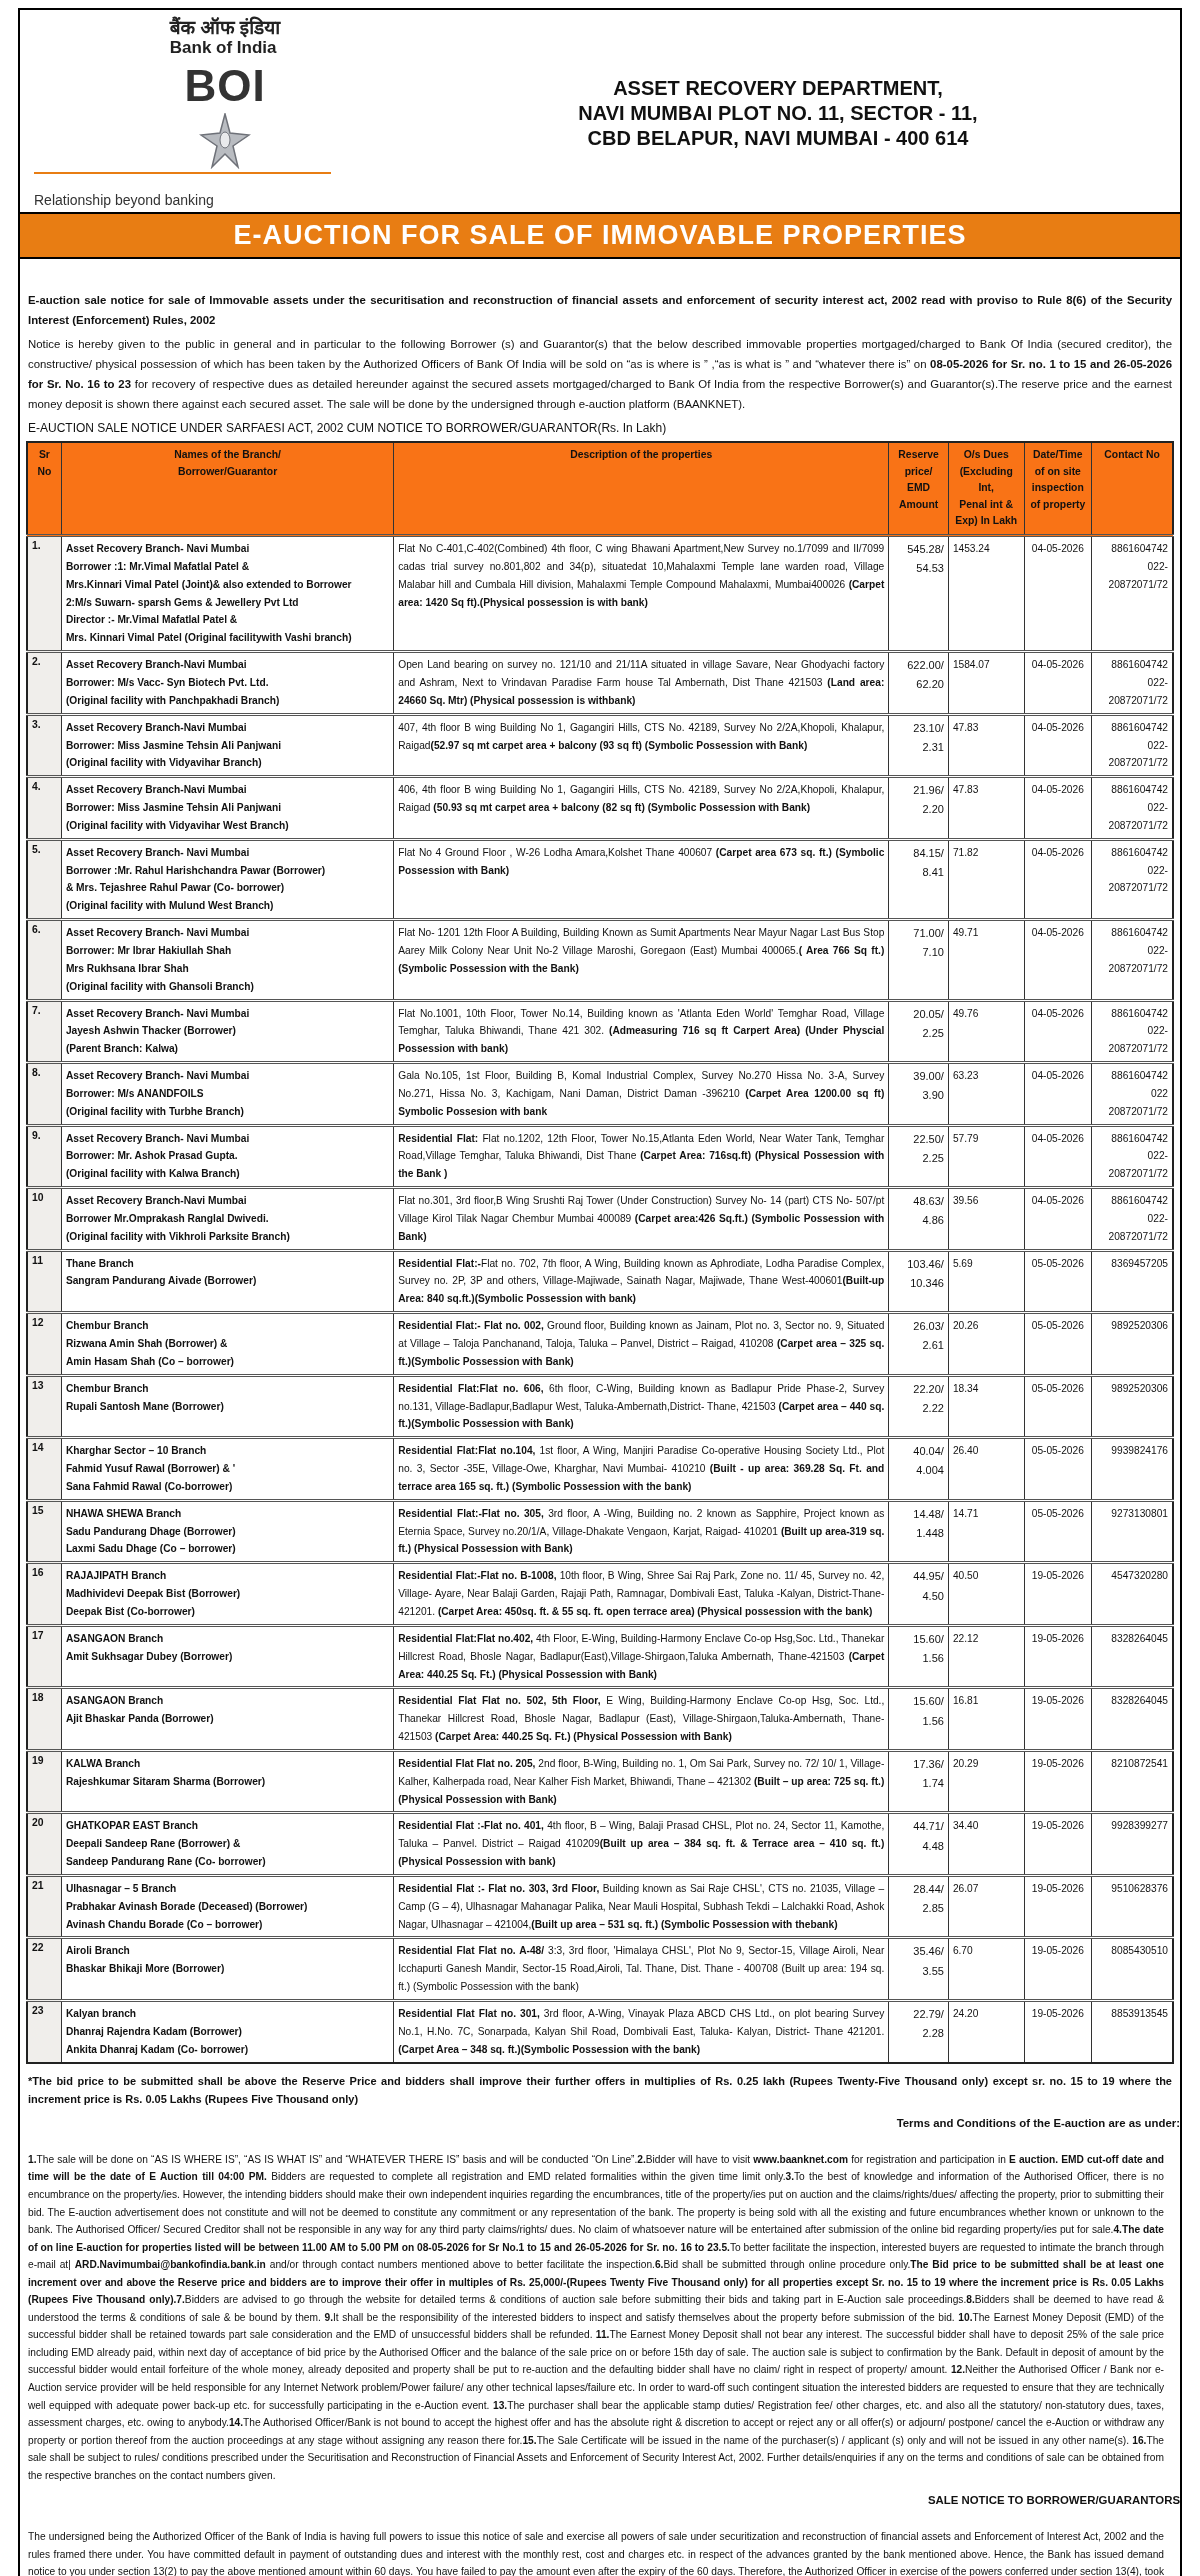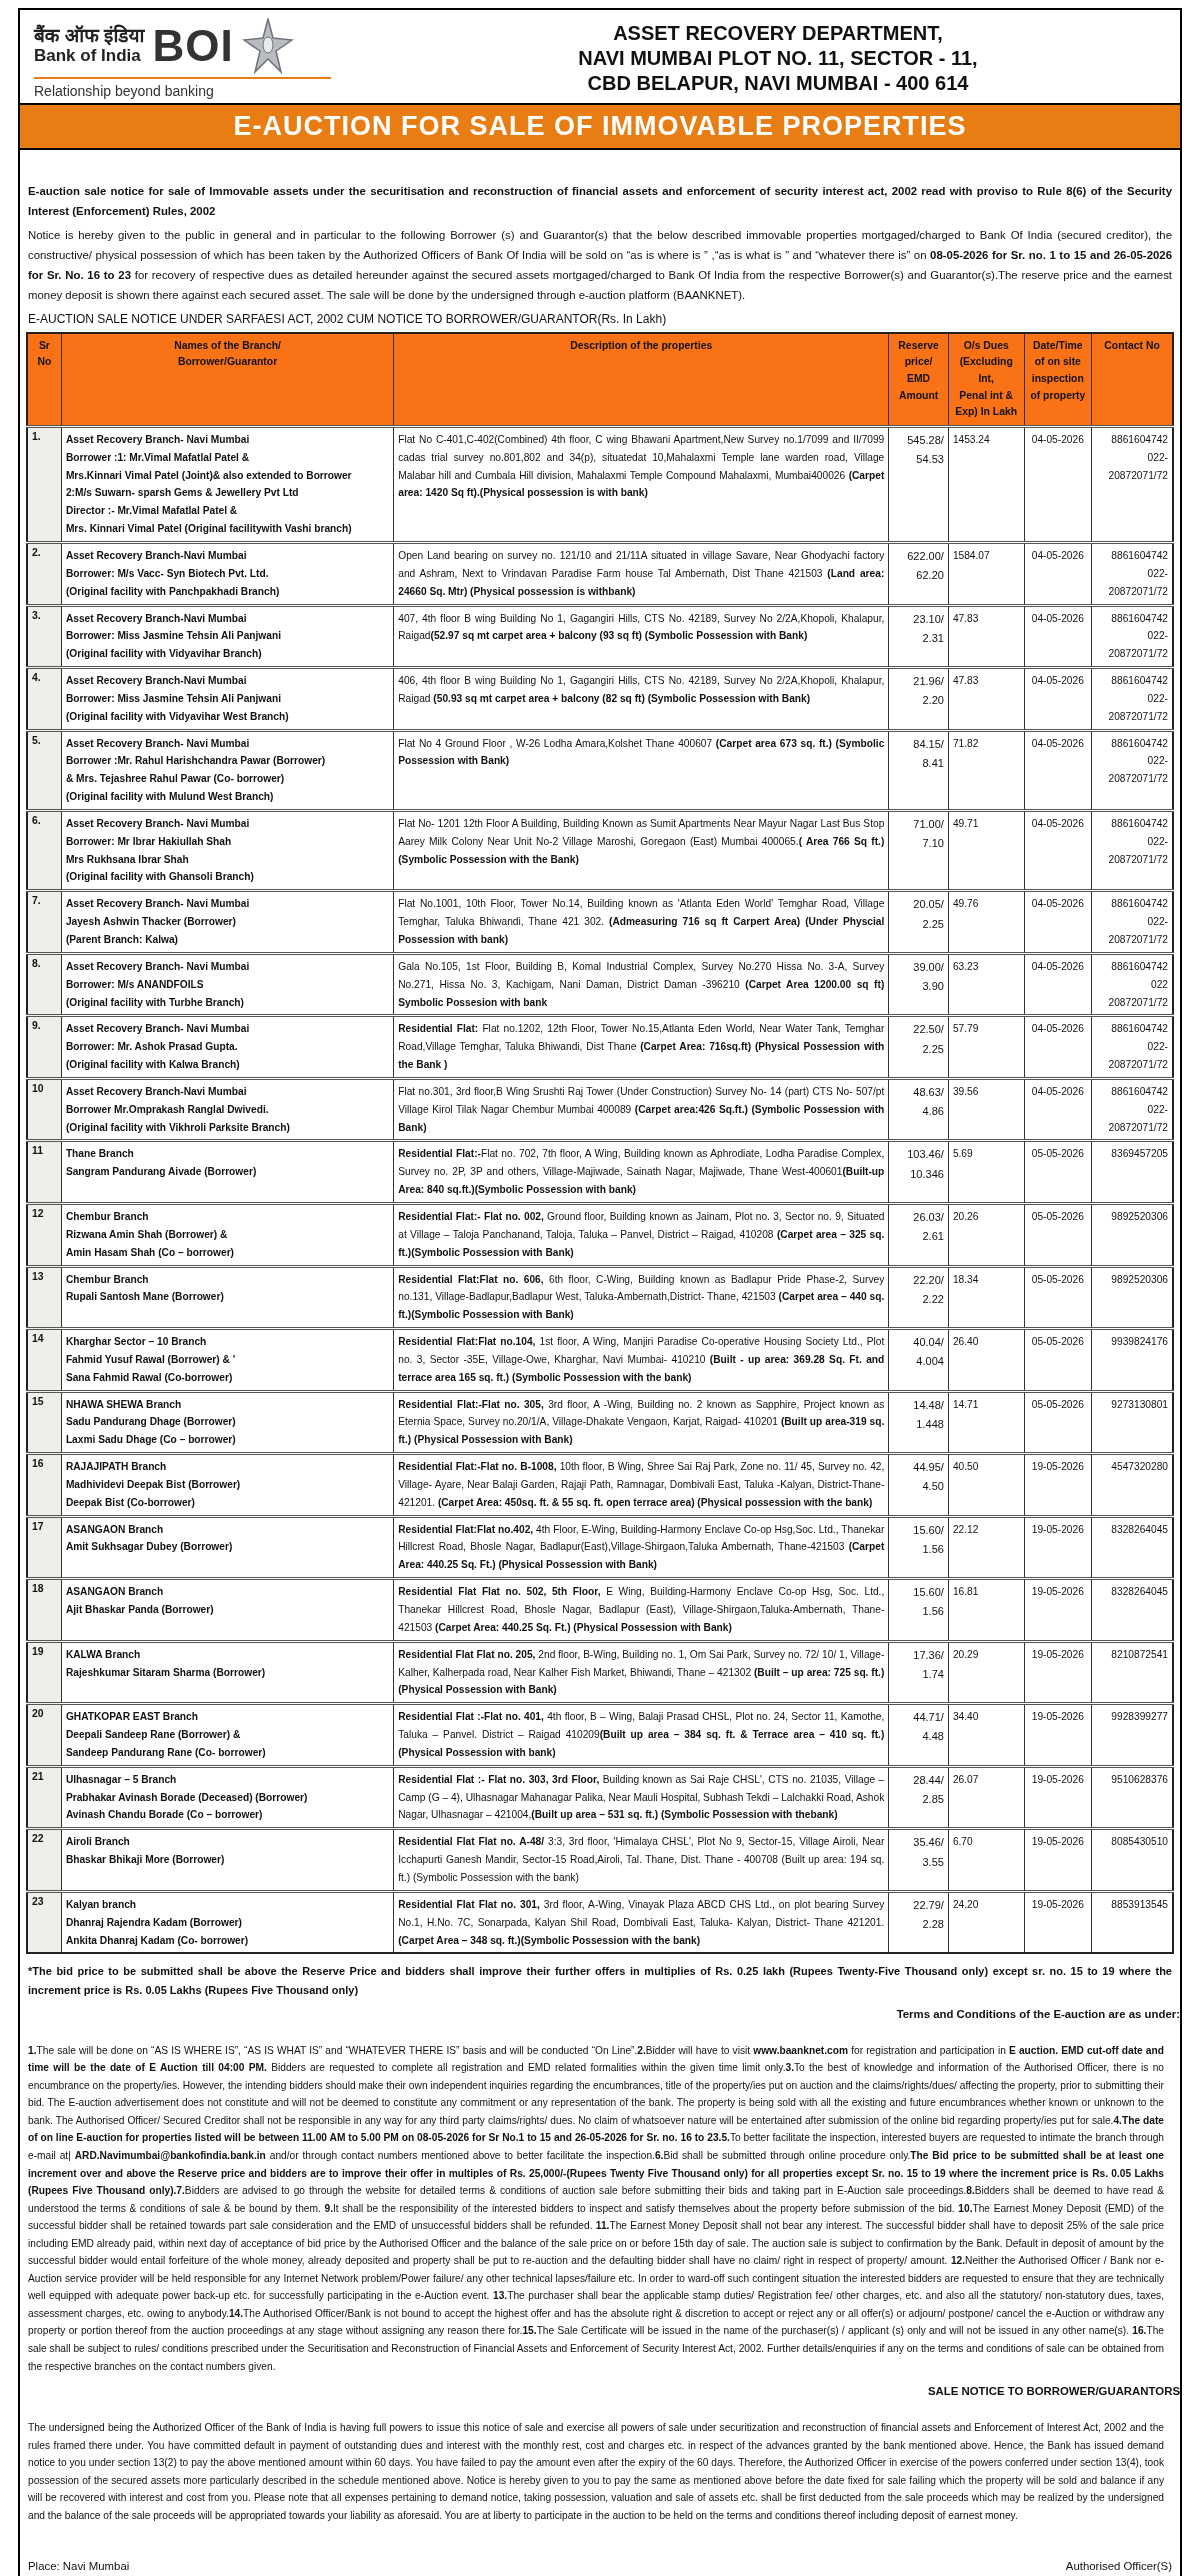--- a/index.html
+++ b/index.html
@@ -7,27 +7,27 @@
     width: 1200px; min-height: 2576px; background: #ffffff;
     font-family: "Liberation Sans", sans-serif; color: #111;
   }
   .sheet {
     margin: 8px 18px 0 18px; border: 2px solid #000; background: #fff;
     padding: 0 0 10px 0;
   }
   
   .header { display: flex; align-items: center; padding: 8px 10px 4px 14px; }
   .logo-block { width: 382px; flex: 0 0 auto; }
-  .logo-row { display: flex; align-items: center; gap: 8px; }
+  .logo-row { display: flex; align-items: center; gap: 8px; flex-direction: column; }
   .logo-names { text-align: left; line-height: 1.1; }
   .logo-hindi { font-size: 19px; font-weight: bold; color: #222; }
   .logo-english { font-size: 17px; font-weight: bold; color: #222; }
   .logo-acronym { font-size: 44px; font-weight: bold; color: #333; letter-spacing: 1px; line-height: 0.9; }
   .star-icon svg { display: block; }
-  .logo-tagline { font-size: 14px; color: #333; margin-top: 3px; border-top: 2px solid #e87d13; padding-top: 4px; width: 297px; }
+  .logo-tagline { font-size: 14px; color: #333; margin-top: 3px; border-top: 2px solid #e87d13; padding-top: 18px; width: 297px; }
   .dept-title { flex: 1; text-align: center; font-weight: bold; font-size: 20px; line-height: 1.25; padding-right: 30px; }
   
   .banner {
     background: #e87d13; color: #fff; text-align: center;
     font-size: 27px; font-weight: bold; letter-spacing: 1px;
     padding: 6px 0; border-top: 2px solid #000; border-bottom: 2px solid #000;
   }
   
   .intro { padding: 8px 8px 2px 8px; margin-top: 24px; }
   .intro p { font-size: 11.4px; line-height: 1.75; text-align: justify; }

